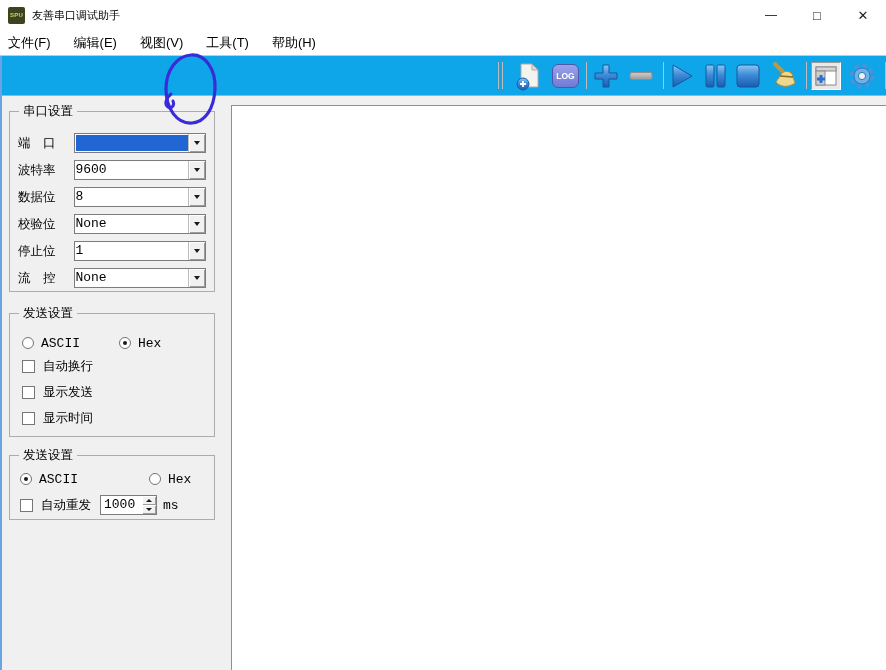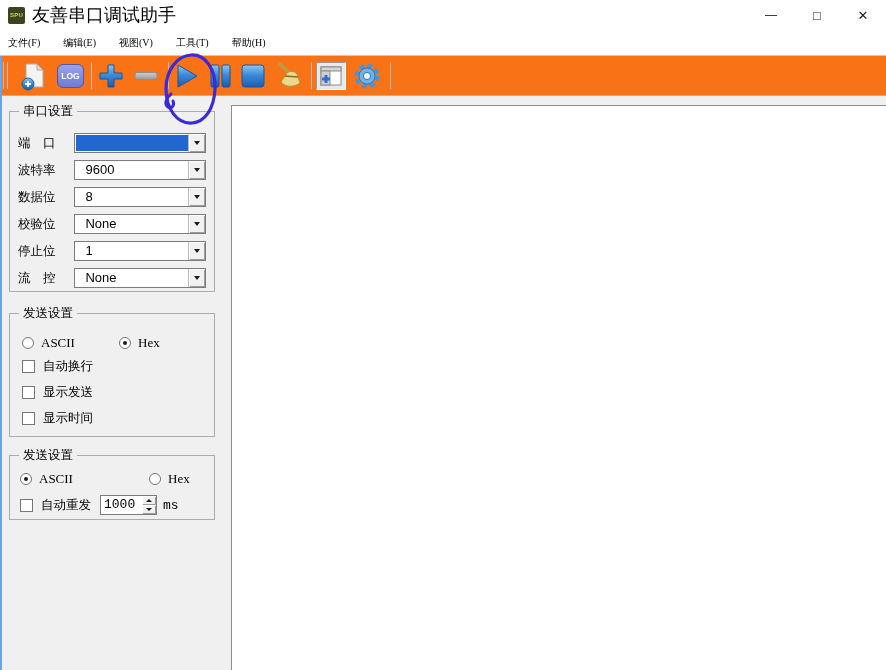--- a/index.html
+++ b/index.html
@@ -5,35 +5,35 @@
   * { margin:0; padding:0; box-sizing:border-box; }
   html,body { width:886px; height:670px; background:#fff; }
   body { font-family:"Liberation Sans","DejaVu Sans",sans-serif; color:#000; }
   .window { position:relative; width:886px; height:670px; background:#fff; overflow:hidden; }
 
   
   .titlebar { position:absolute; left:0; top:0; width:886px; height:30px; background:#fff; display:flex; align-items:center; }
   .app-icon { width:17px; height:17px; margin-left:8px; background:#3d421f; color:#d8cf5b;
               font-size:6px; font-weight:bold; display:flex; align-items:center; justify-content:center;
               border-radius:2px; letter-spacing:.2px; }
-  .app-title { margin-left:7px; font-size:18px; }
+  .app-title { margin-left:7px; font-size:11px; }
   .win-controls { position:absolute; right:0; top:0; height:30px; display:flex; }
   .win-btn { width:46px; height:30px; display:flex; align-items:center; justify-content:center;
              font-size:12px; color:#222; background:transparent; border:none; }
   .win-btn.max { font-size:13px; }
   .win-btn.close { font-size:13px; }
 
   
   .menubar { position:absolute; left:0; top:30px; width:886px; height:26px; background:#fff;
              border-bottom:1px solid #c9c9c9; display:flex; align-items:center; padding-left:2px; }
-  .menu-item { font-size:10px; padding:3px 6px; margin-right:11px;font-family:Liberation Serif, serif; }
-
-  
-  .toolbar { position:absolute; left:0; top:56px; width:886px; height:40px; background:#f97316;
-             border-bottom:1px solid #b0b0b0; display:flex; align-items:center; }
+  .menu-item { font-size:13px; padding:3px 6px; margin-right:11px; }
+
+  
+  .toolbar { position:absolute; left:0; top:56px; width:886px; height:40px; background:#0ea5e9;
+             border-bottom:1px solid #b0b0b0; display:flex; align-items:center;justify-content:flex-end; }
   .gripper { width:5px; height:27px; margin-left:3px; border-left:1px solid #bdbdbd; border-right:1px solid #bdbdbd; }
   .tb-sep { width:1px; height:27px; background:#bcbcbc; }
   .tb-btn { display:flex; align-items:center; justify-content:center; background:transparent; border:none; }
   .log-btn { width:27px; height:24px; margin-left:8px; background:linear-gradient(#9aa3e8,#6f7ad4);
              border:1px solid #4d57ab; border-radius:6px; color:#fff; font-size:8.5px; font-weight:bold; }
   .panel-btn { width:30px; height:28px; margin-left:4px; background:#e9e9e9;
                border:1px solid; border-color:#9a9a9a #ffffff #ffffff #9a9a9a; }
 
   
   .content { position:absolute; left:2px; top:96px; width:886px; height:574px; background:#f0f0f0; }
@@ -44,36 +44,36 @@
   
   .group { position:absolute; left:7px; width:206px; border:1px solid #acacac; }
   .group-title { position:absolute; top:-9px; left:9px; background:#f0f0f0; padding:0 4px; font-size:12.5px; }
   .g-serial { top:15px; height:181px; padding:21px 8px 0 8px; }
   .g-receive { top:217px; height:124px; padding:22px 8px 0 12px; }
   .g-send { top:359px; height:65px; padding:16px 12px 0 10px; }
 
   .field-row { display:flex; align-items:center; height:20px; margin-bottom:7px; }
   .field-label { width:47px; font-size:12.5px; margin-right:10px; white-space:nowrap; }
   .combo { display:flex; width:133px; height:20px; background:#fff; border:1px solid #7c7c7c; }
-  .combo-val { flex:1; font-family:Liberation Sans, sans-serif; font-size:13px;
-               line-height:17px; padding-left:10px; overflow:hidden; white-space:nowrap; }
+  .combo-val { flex:1; font-family:Liberation Mono, monospace; font-size:13px;
+               line-height:17px; padding-left:0; overflow:hidden; white-space:nowrap; }
   .combo.highlight .combo-val { margin:1px 0 1px 1px; background:#2166d3; color:#fff; line-height:16px; }
   .combo-btn { width:17px; background:#f1f1f1; border:none; border-left:1px solid #bdbdbd;
                box-shadow:inset 1px 1px 0 #ffffff, inset -1px -1px 0 #9c9c9c;
                display:flex; align-items:center; justify-content:center; }
   .arrow-down { width:0; height:0; border-left:3.5px solid transparent; border-right:3.5px solid transparent;
                 border-top:4px solid #1a1a1a; }
 
   .radio-row { display:flex; align-items:center; height:14px; }
   .opt { display:flex; align-items:center; }
   .radio { width:12px; height:12px; border-radius:50%; background:#fff; border:1px solid #737373;
            margin-right:7px; position:relative; }
   .radio.checked::after { content:""; position:absolute; left:3px; top:3px; width:4px; height:4px;
                           border-radius:50%; background:#1c1c1c; }
-  .mono-label { font-family:Liberation Serif, serif; font-size:13px; }
+  .mono-label { font-family:Liberation Mono, monospace; font-size:13px; }
   .checkbox { width:13px; height:13px; background:#fff; border:1px solid #767676; margin-right:8px; }
   .check-row { display:flex; align-items:center; height:14px; }
   .cn-label { font-size:12.5px; }
 
   .send-row { display:flex; align-items:center; height:20px; margin-top:9px; }
   .spin { display:flex; width:57px; height:20px; background:#fff; border:1px solid #7c7c7c; margin-left:9px; }
   .spin-num { flex:1; font-family:"Liberation Mono","DejaVu Sans Mono",monospace; font-size:13px;
               line-height:17px; padding-left:3px; }
   .spin-btns { width:14px; display:flex; flex-direction:column; }
   .spin-btn { flex:1; background:#f1f1f1; border:none; box-shadow:inset 1px 1px 0 #fff, inset -1px -1px 0 #9c9c9c;

